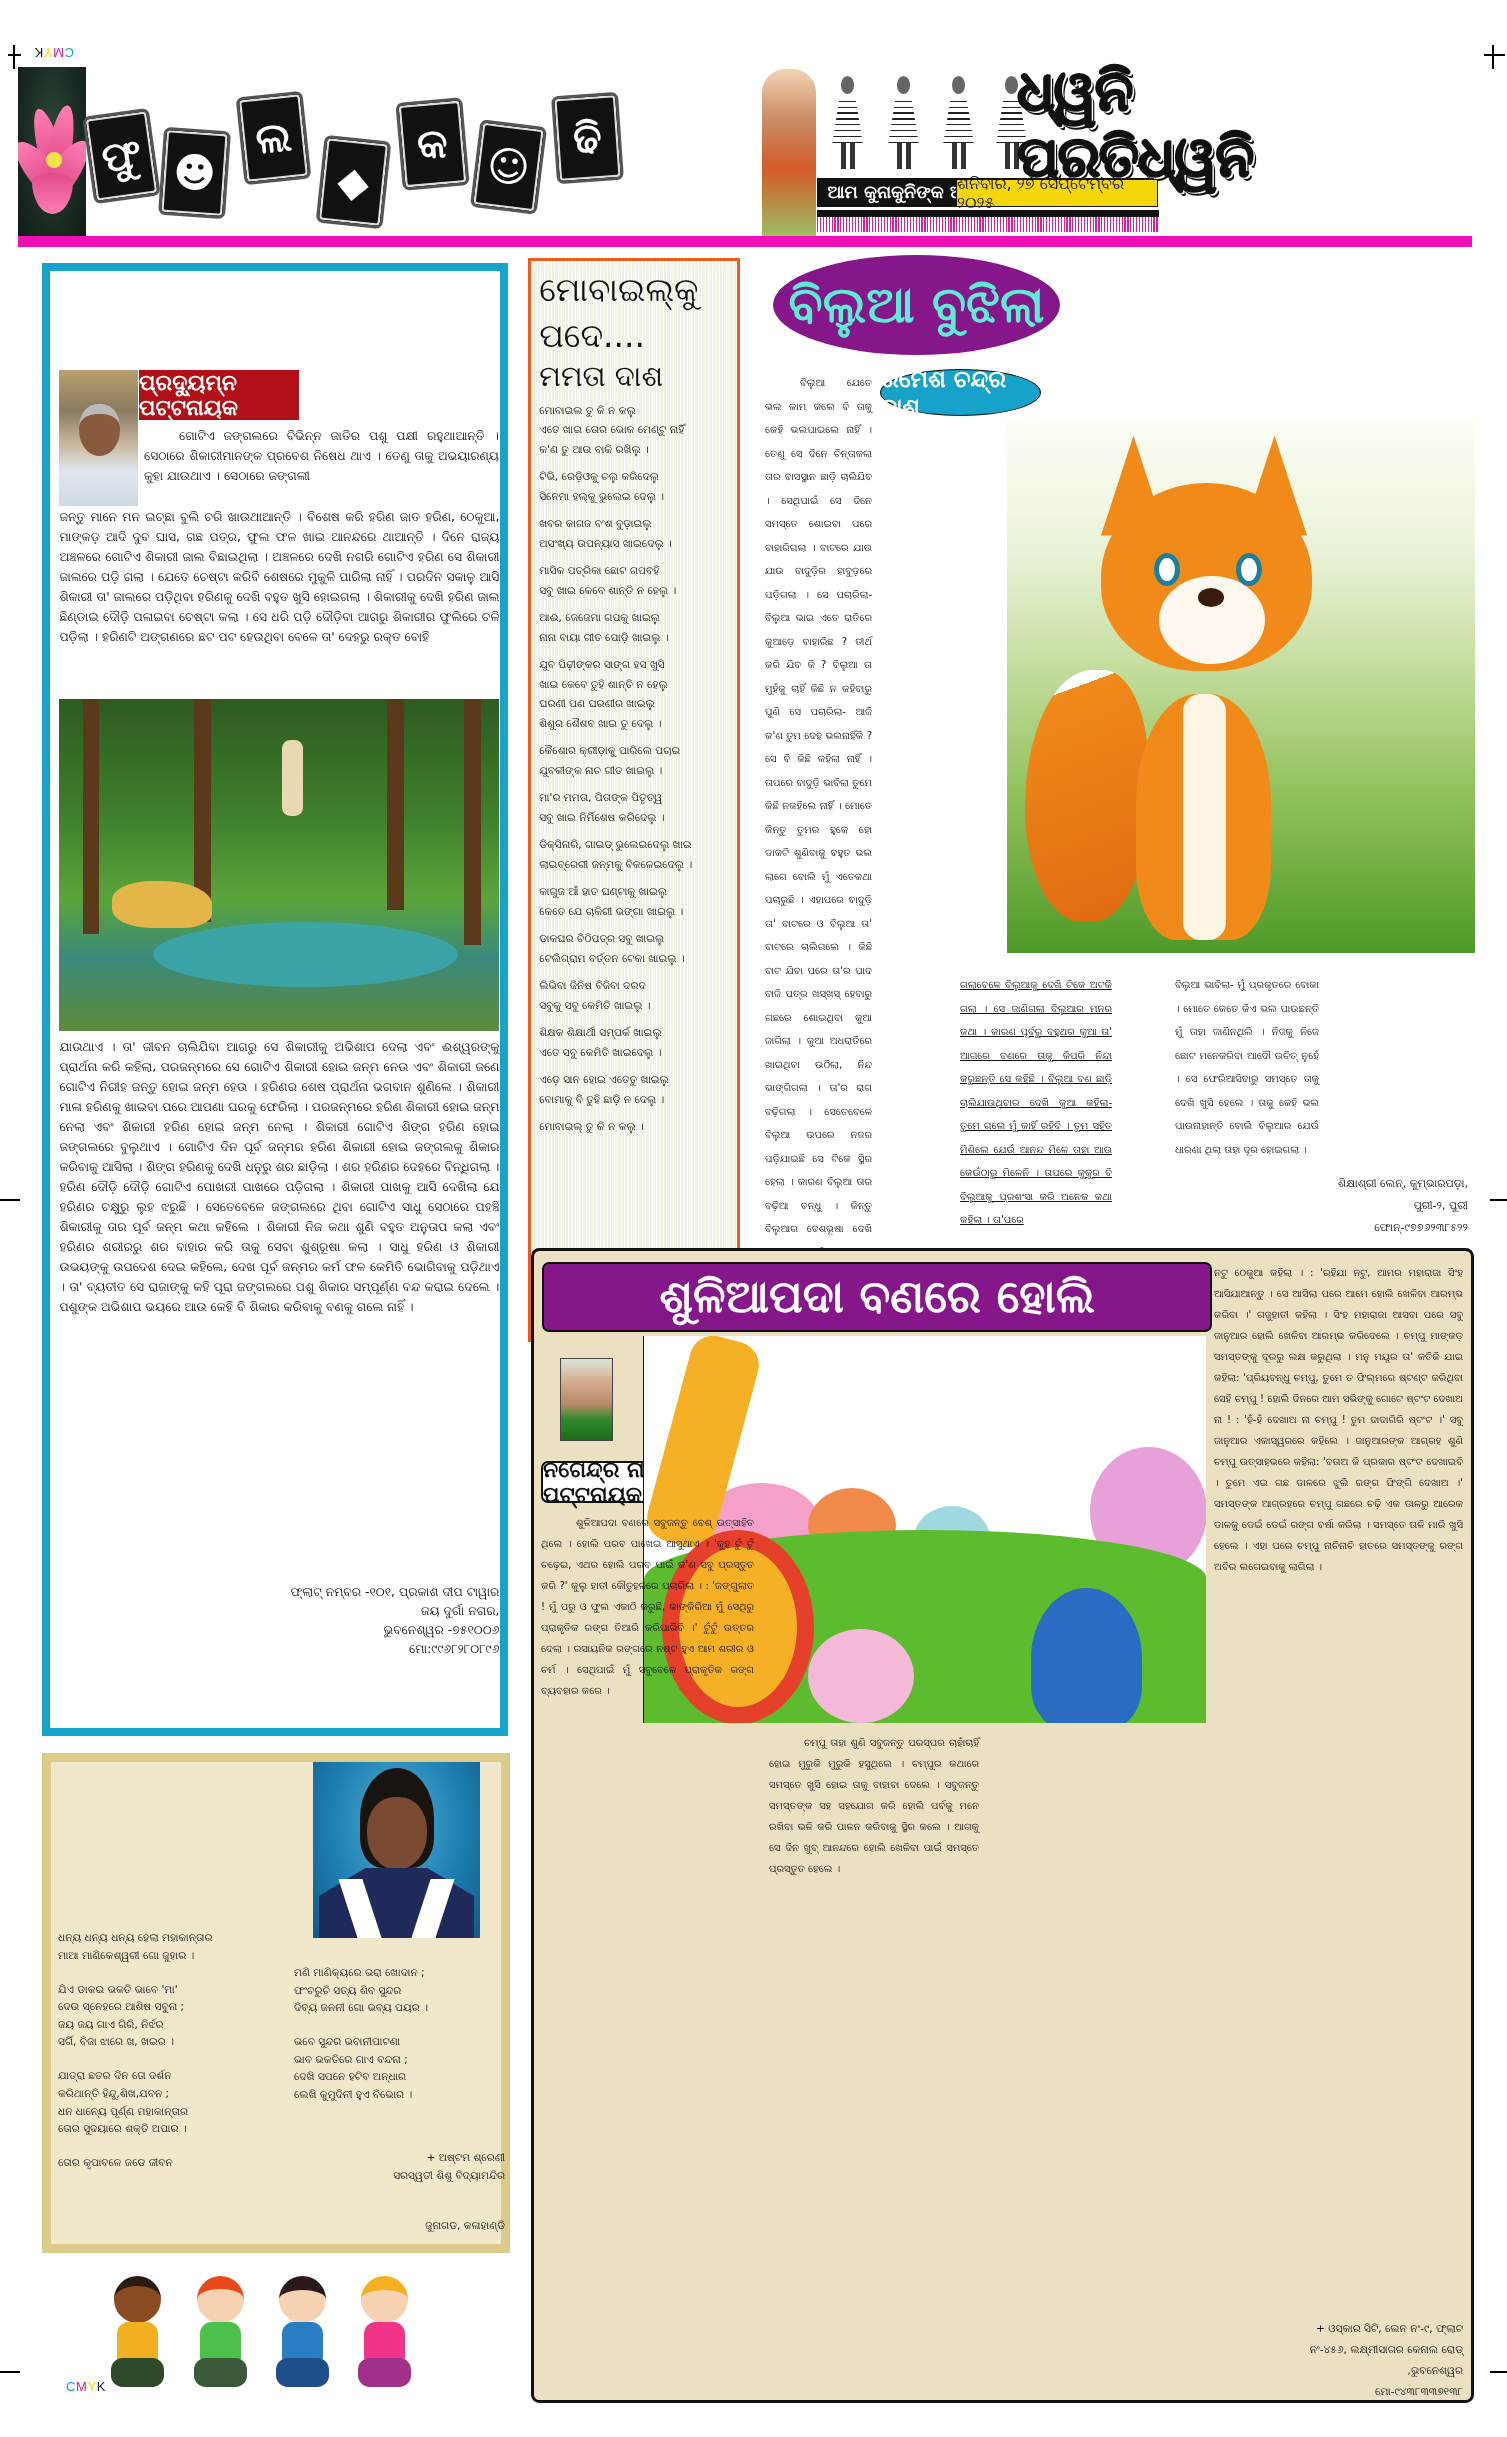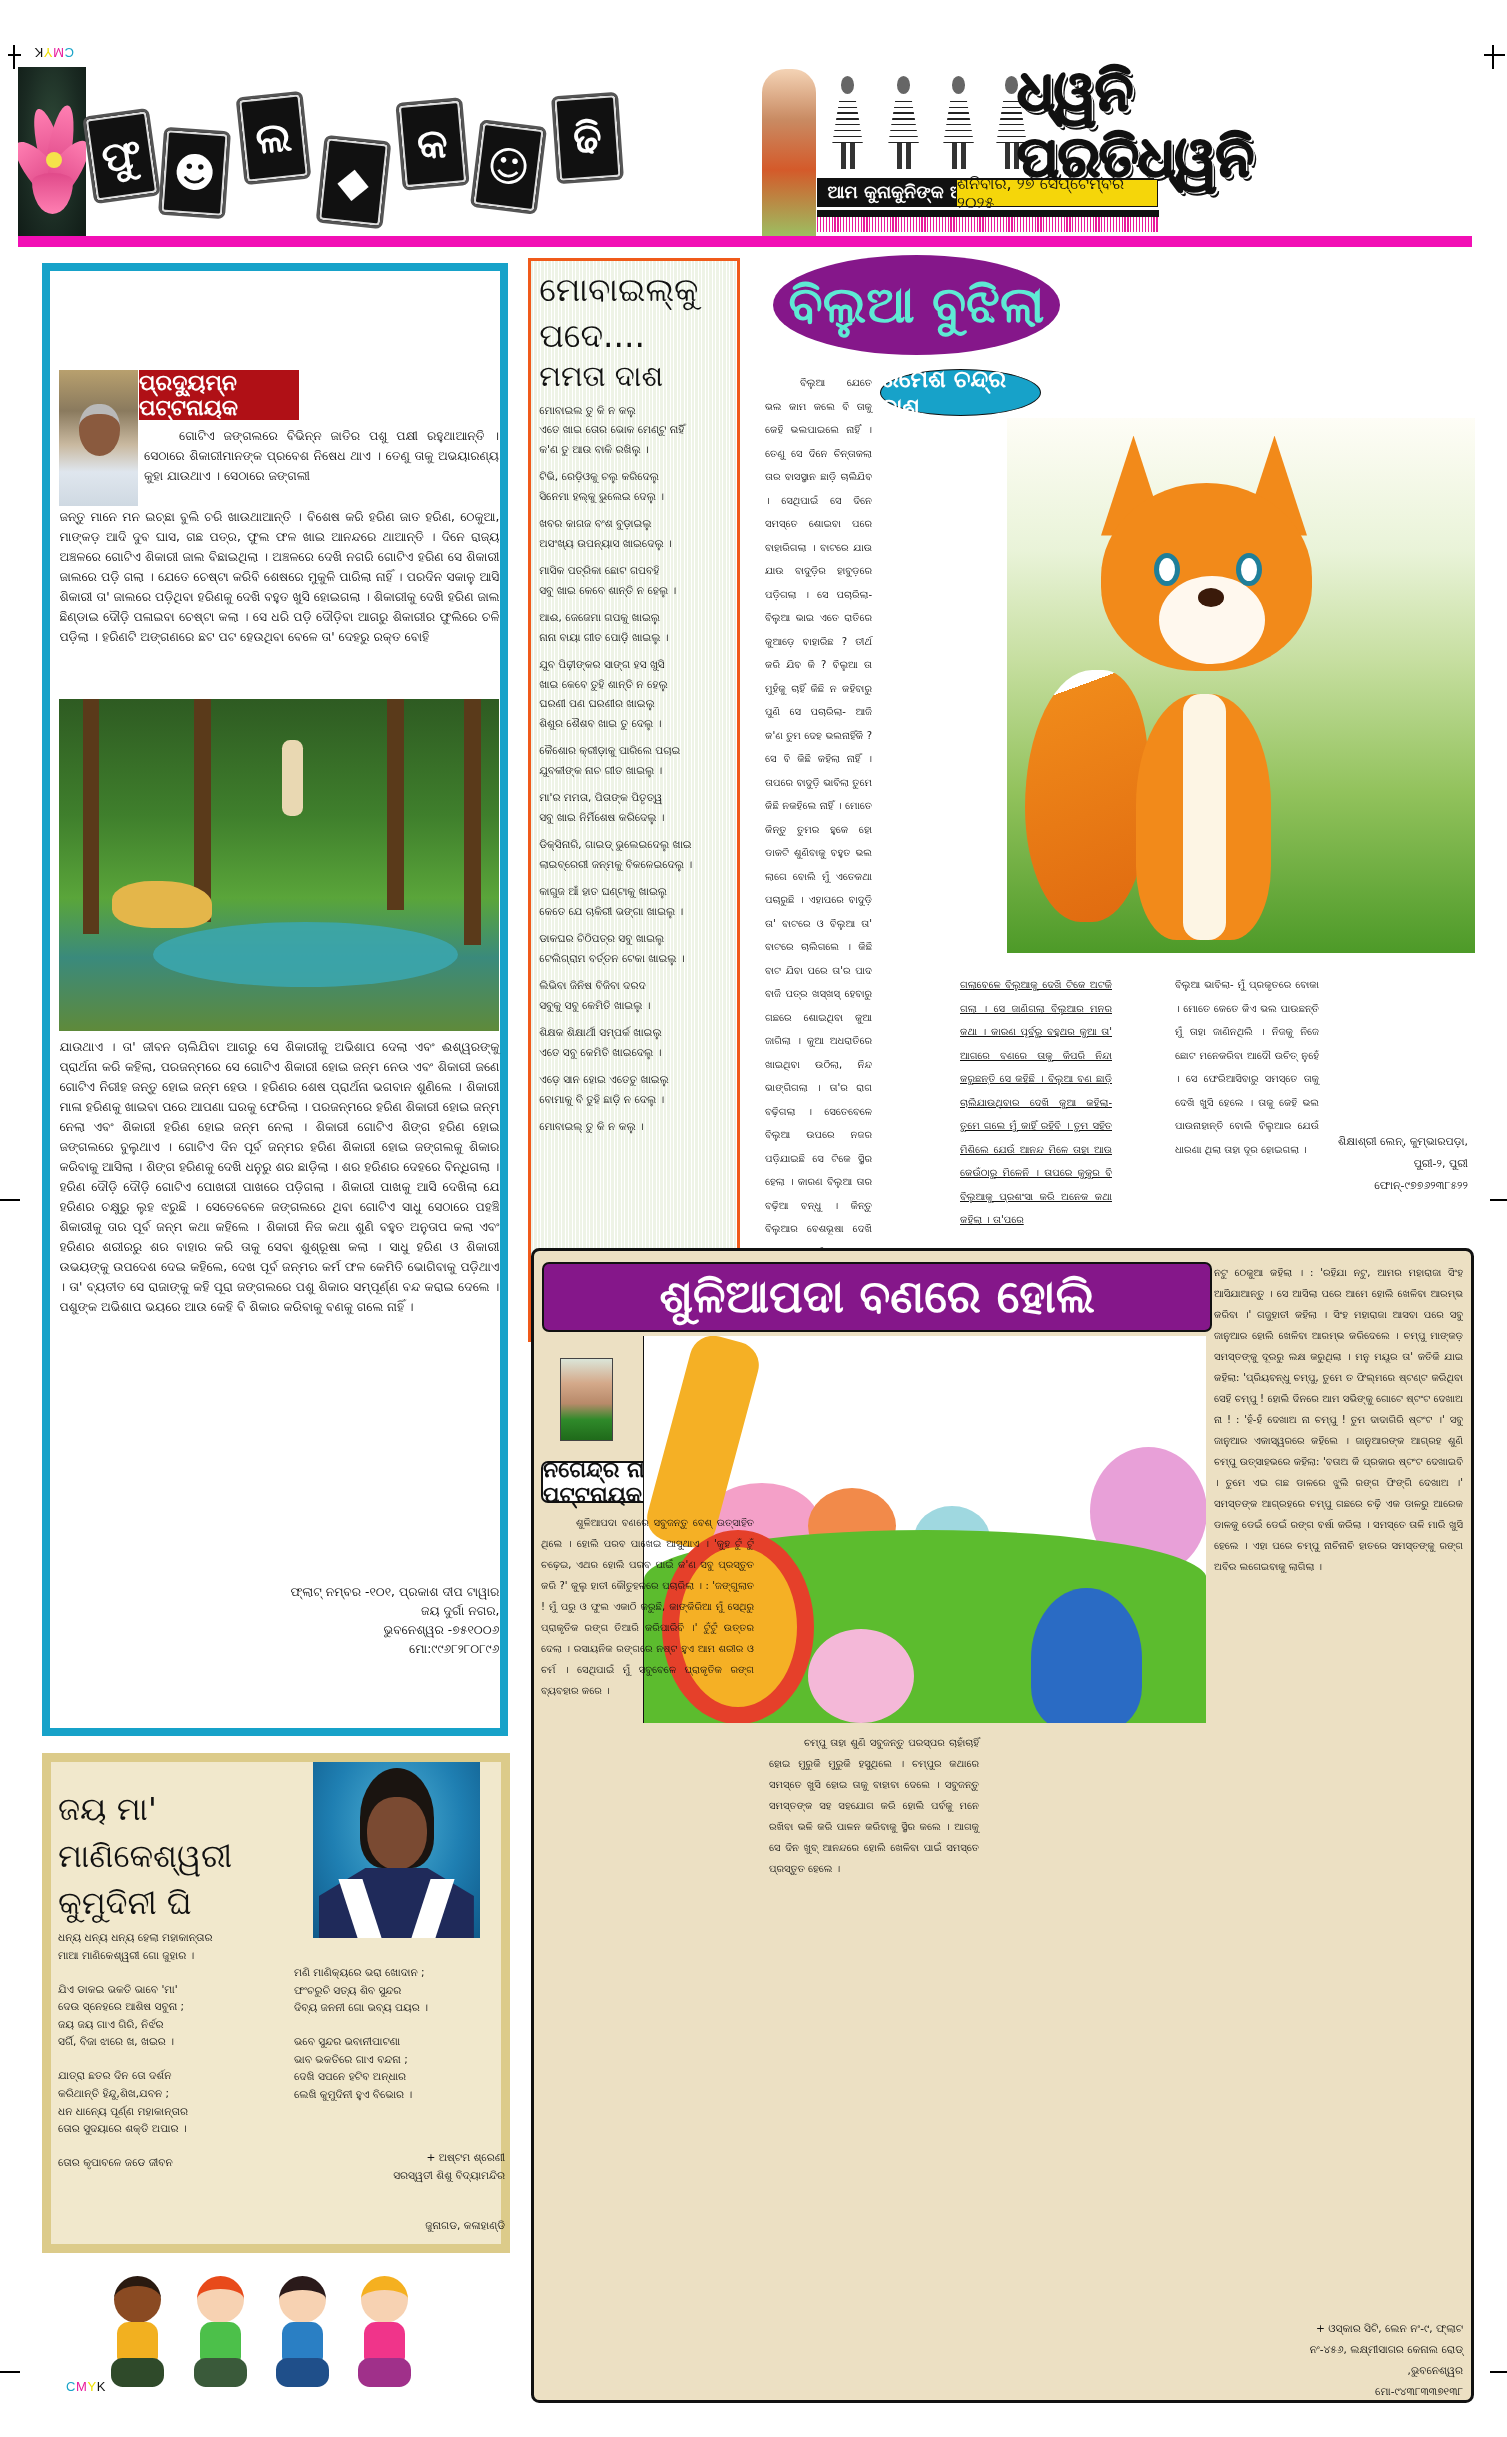--- a/index.html
+++ b/index.html
@@ -69,21 +69,21 @@
   #sec3-fox .body { position: absolute; left: 129px; top: 276px; width: 135px; height: 246px; background: #f28a1a; border-radius: 45% 45% 30% 30%; }
   #sec3-fox .chest { position: absolute; left: 176px; top: 276px; width: 43px; height: 246px; background: #fdf5e4; border-radius: 17.6px; }
   #sec3-fox .head { position: absolute; left: 94px; top: 65px; width: 211px; height: 188px; background: #f28a1a; border-radius: 50% 50% 45% 45%; }
   #sec3-fox .ear-l { position: absolute; left: 94px; top: 17.6px; width: 65px; height: 100px; background: #f28a1a; clip-path: polygon(50% 0, 100% 100%, 0 100%); }
   #sec3-fox .ear-r { position: absolute; left: 235px; top: 17.6px; width: 65px; height: 100px; background: #f28a1a; clip-path: polygon(50% 0, 100% 100%, 0 100%); }
   #sec3-fox .muzzle { position: absolute; left: 152px; top: 158px; width: 106px; height: 88px; background: #fff8ee; border-radius: 50%; }
   #sec3-fox .eye { position: absolute; top: 135px; width: 26px; height: 33px; background: #fff; border-radius: 50%; border: 5.9px solid #1f7f9a; }
   #sec3-fox .nose { position: absolute; left: 191px; top: 170px; width: 26px; height: 19px; background: #3a1a0a; border-radius: 50%; }
   #sec3-col2 { left: 960px; top: 973px; width: 152px; font-size: 10px; line-height: 23.5px; text-decoration: underline; }
   #sec3-col3 { left: 1175px; top: 973px; width: 144px; font-size: 10px; line-height: 23.5px; }
-  #sec3-sig { left: 1179px; top: 1131px; width: 289px; text-align: right; font-size: 11px; line-height: 22px; }
+  #sec3-sig { left: 1179px; top: 1173px; width: 289px; text-align: right; font-size: 11px; line-height: 22px; }
 
   
   #sec4 { left: 531px; top: 1248px; width: 943px; height: 1155px; border: 3.5px solid #111; border-radius: 8.2px; background: #ece0c3; }
   #sec4-title { position: absolute; left: 8.2px; top: 10.6px; width: 670px; height: 70px; background: #85178a; border: 2.9px solid #111; border-radius: 7px; color: #fff; font-size: 45px; font-weight: 900; display: flex; align-items: center; justify-content: center; }
   #sec4-photo { position: absolute; left: 26px; top: 107px; width: 53px; height: 83px; background: linear-gradient(180deg, #dbe5d8 0%, #d4a98a 30%, #b88a6a 55%, #2f8a2a 75%, #1f6a1a 100%); border: 1.2px solid #444; }
   #sec4-author { position: absolute; left: 7px; top: 210px; width: 215px; height: 42px; background: #fff; border: 2.9px solid #111; border-radius: 7px; font-size: 22px; font-weight: bold; display: flex; align-items: center; justify-content: center; }
   #sec4-illus { position: absolute; left: 109px; top: 85px; width: 563px; height: 387px; background: #fff; overflow: hidden; border-left: 1.2px solid #111; }
   #sec4-illus .grass { position: absolute; left: 0; top: 194px; width: 563px; height: 199px; background: #5cbc2e; border-radius: 50% 50% 0 0 / 25% 25% 0 0; }
   #sec4-illus .giraffe { position: absolute; left: 23.5px; top: 0; width: 70px; height: 211px; background: #f5b025; border-radius: 23.5px; transform: rotate(15deg); }
   #sec4-illus .lion { position: absolute; left: 17.6px; top: 194px; width: 152px; height: 194px; background: #f5b025; border: 17.6px solid #e5402a; border-radius: 50%; }
@@ -329,25 +329,20 @@
   <p id="sec4-col4" class="s4col">ନଟୁ ଠେକୁଆ କହିଲା । : 'ରହିଯା ନଟୁ, ଆମର ମହାରାଜା ସିଂହ ଆସିଯାଆନ୍ତୁ । ସେ ଆସିଲା ପରେ ଆମେ ହୋଲି ଖେଳିବା ଆରମ୍ଭ କରିବା ।' ଗଜୁହାତୀ କହିଲା । ସିଂହ ମହାରାଜା ଆସବା ପରେ ସବୁ ଜାନୁଆର ହୋଲି ଖେଳିବା ଆରମ୍ଭ କରିଦେଲେ । ଚମ୍ପୁ ମାଙ୍କଡ଼ ସମସ୍ତଙ୍କୁ ଦୂରରୁ ଲକ୍ଷ କରୁଥିଲା । ମନୁ ମୟୂର ତା' କତିକି ଯାଇ କହିଲା: 'ପ୍ରିୟବନ୍ଧୁ ଚମ୍ପୁ, ତୁମେ ତ ଫିଲ୍ମରେ ଷ୍ଟଣ୍ଟ କରିଥିବା ସେହି ଚମ୍ପୁ ! ହୋଲି ଦିନରେ ଆମ ସଭିଙ୍କୁ ଗୋଟେ ଷ୍ଟଂଟ ଦେଖାଅ ନା ! : 'ହଁ-ହଁ ଦେଖାଅ ନା ଚମ୍ପୁ ! ତୁମ ଦାଦାଗିରି ଷ୍ଟଂଟ ।' ସବୁ ଜାନୁଆର ଏକାସ୍ୱରରେ କହିଲେ । ଜାନୁଆରଙ୍କ ଆଗ୍ରହ ଶୁଣି ଚମ୍ପୁ ଉତ୍ସାହଭରେ କହିଲା: 'ବତାଅ କି ପ୍ରକାର ଷ୍ଟଂଟ ଦେଖାଇବି । ତୁମେ ଏଇ ଗଛ ଡାଳରେ ଝୁଲି ରଙ୍ଗ ଫିଙ୍ଗି ଦେଖାଅ ।' ସମସ୍ତଙ୍କ ଆଗ୍ରହରେ ଚମ୍ପୁ ଗଛରେ ଚଢ଼ି ଏକ ଡାଳରୁ ଆରେକ ଡାଳକୁ ଡେଇଁ ଡେଇଁ ରଙ୍ଗ ବର୍ଷା କରିଲା । ସମସ୍ତେ ତାଳି ମାରି ଖୁସି ହେଲେ । ଏହା ପରେ ଚମ୍ପୁ ନାଚିନାଚି ହାତରେ ସମସ୍ତଙ୍କୁ ରଙ୍ଗ ଅବିର ଲଗେଇବାକୁ ଲାଗିଲା ।</p>
   <div id="sec4-sig">
     <div>+ ଓସ୍କାର ସିଟି, ଲେନ ନଂ-୯, ଫ୍ଲାଟ</div>
     <div>ନଂ-୪୫୬, ଲକ୍ଷ୍ମୀସାଗର କେନାଲ ରୋଡ୍</div>
     <div>,ଭୁବନେଶ୍ୱର</div>
     <div>ମୋ-୯୪୩୮୩୩୭୧୩୮</div>
   </div>
 </div>
 
 <div id="sec5" class="abs">
-  <div id="sec5-title">
-    <div>ଜୟ ମା'</div>
-    <div>ମାଣିକେଶ୍ୱରୀ</div>
-    <div>କୁମୁଦିନୀ ଘି</div>
-  </div>
   <div id="sec5-photo">
     <div class="hair"></div>
       <div class="face"></div>
       <div class="uniform"></div>
     <div class="stripe" style="left:35px; transform:skewX(18deg);"></div>
     <div class="stripe" style="left:108px; transform:skewX(-18deg);"></div>
   </div>
   <div id="sec5-left">
       <div class="stanza">
         <div>ଧନ୍ୟ ଧନ୍ୟ ଧନ୍ୟ ହେଲା ମହାକାନ୍ତାର</div>

